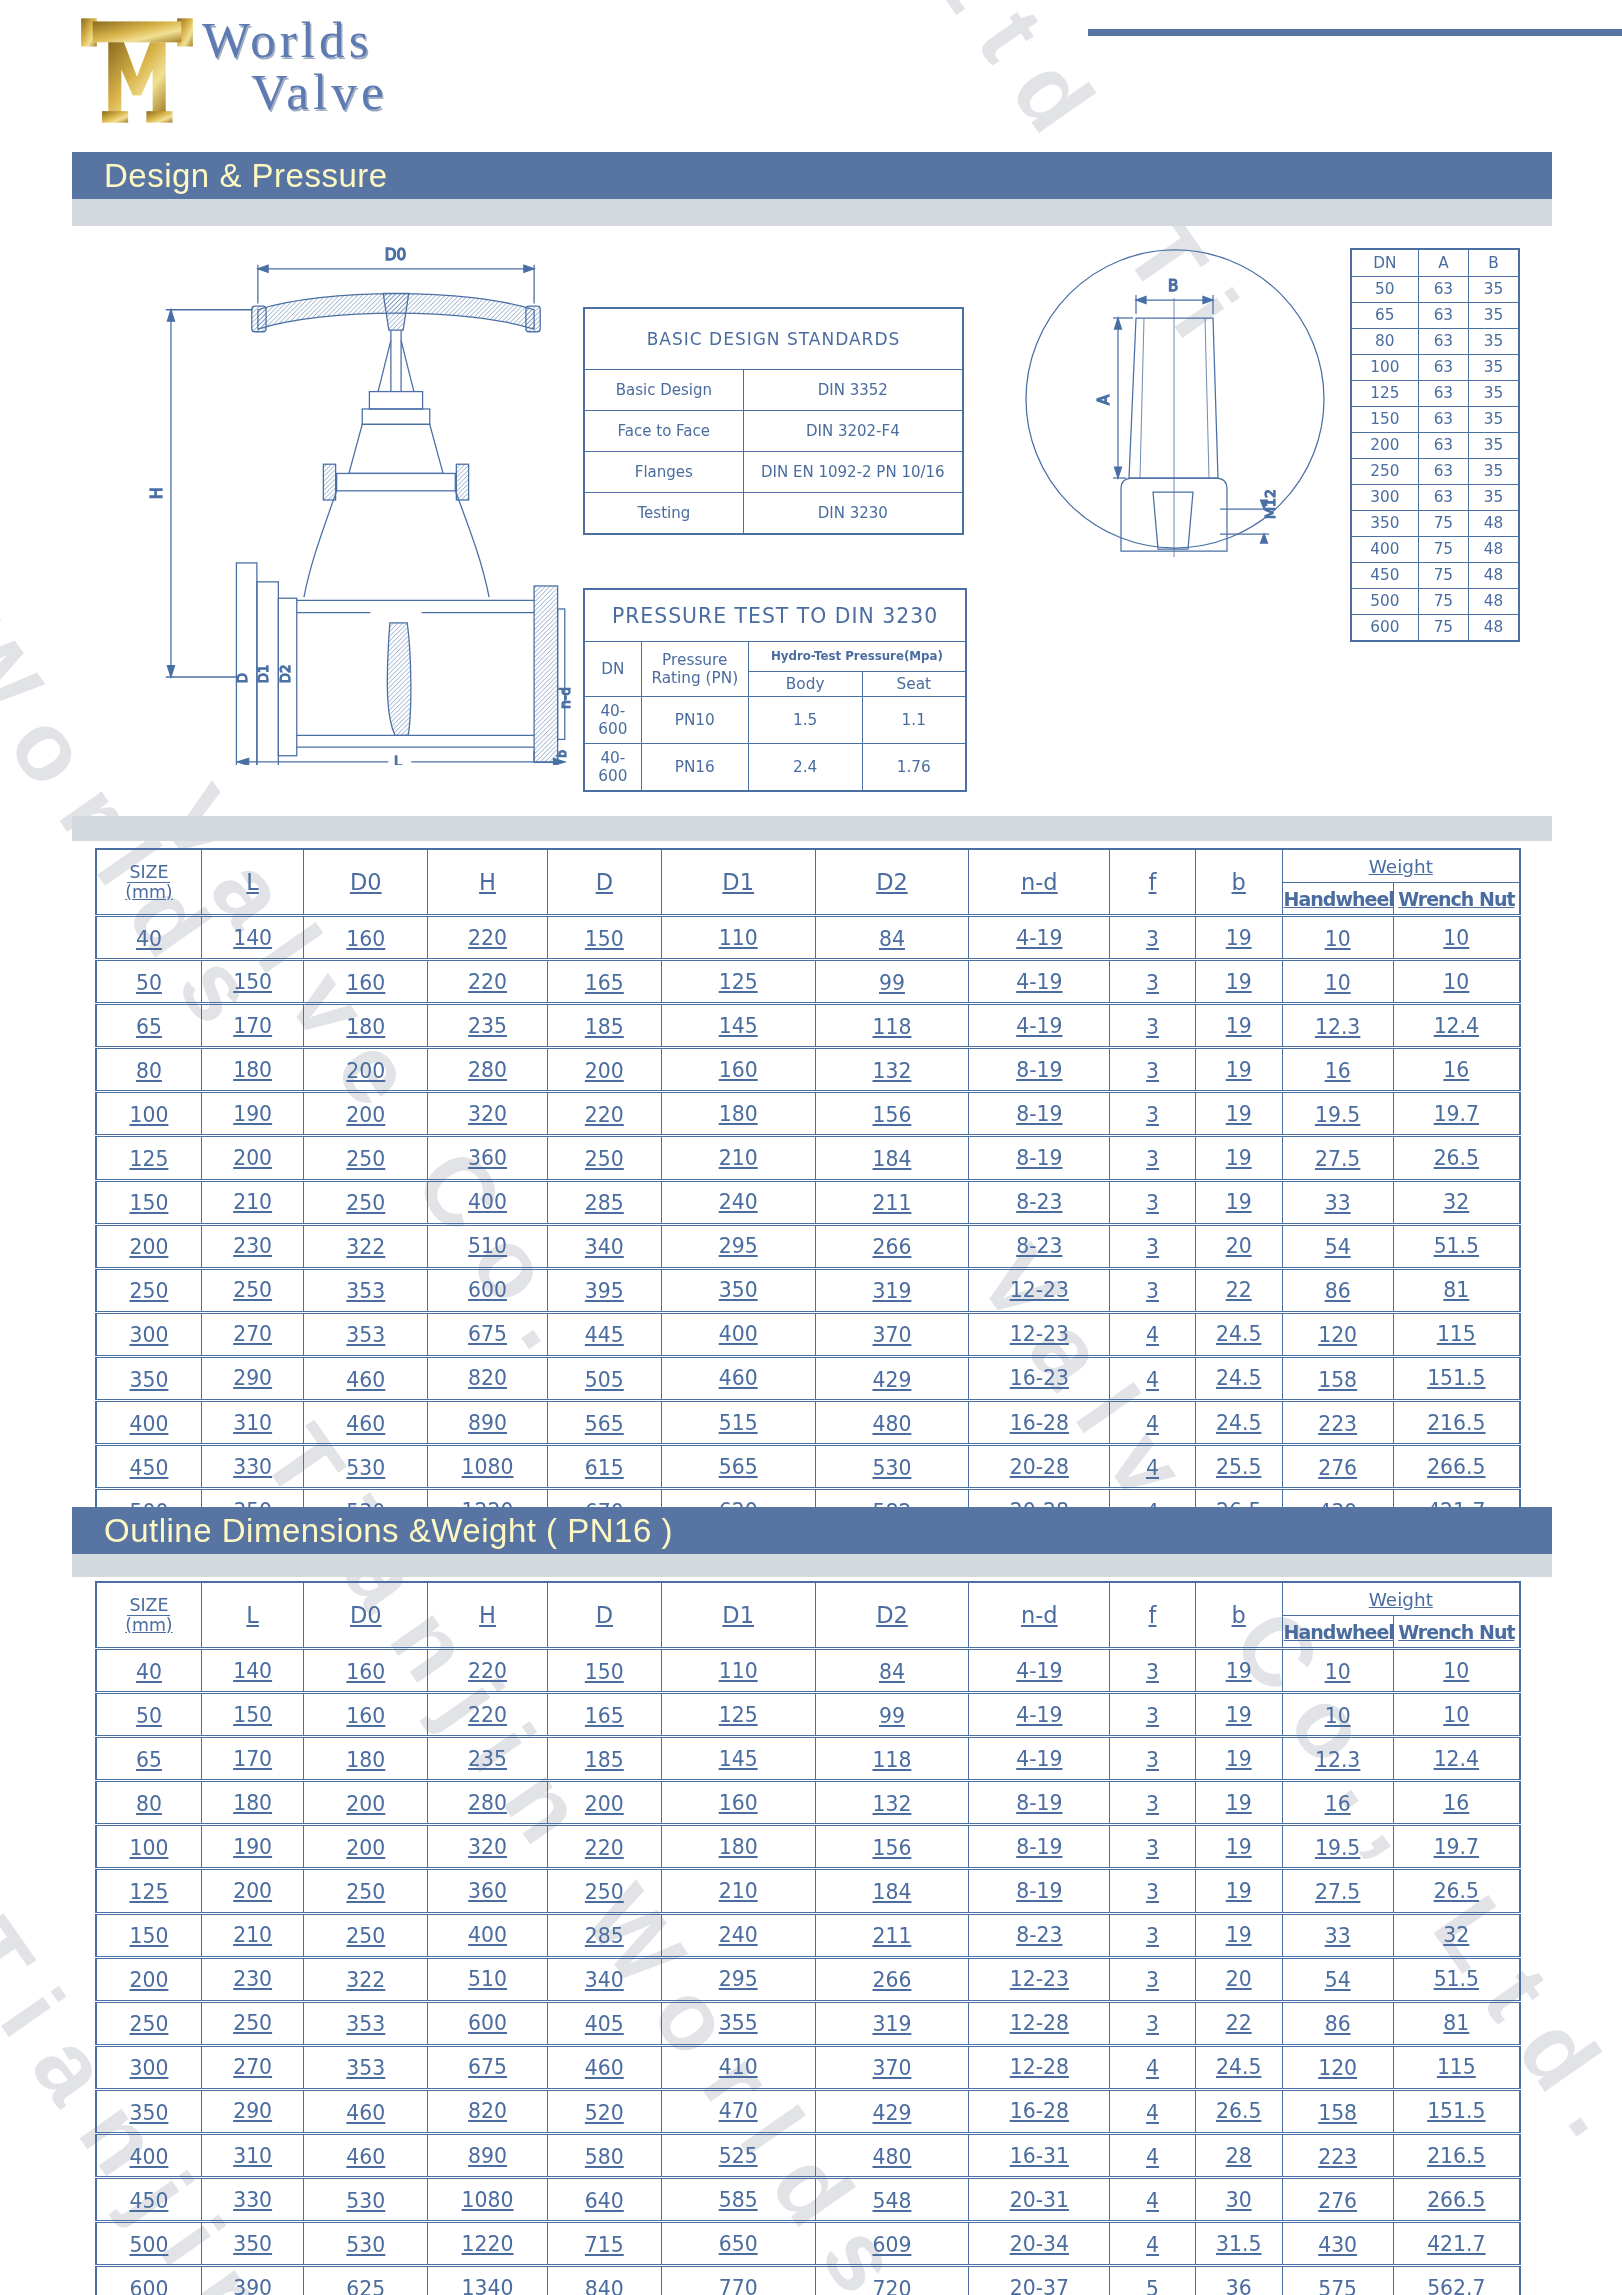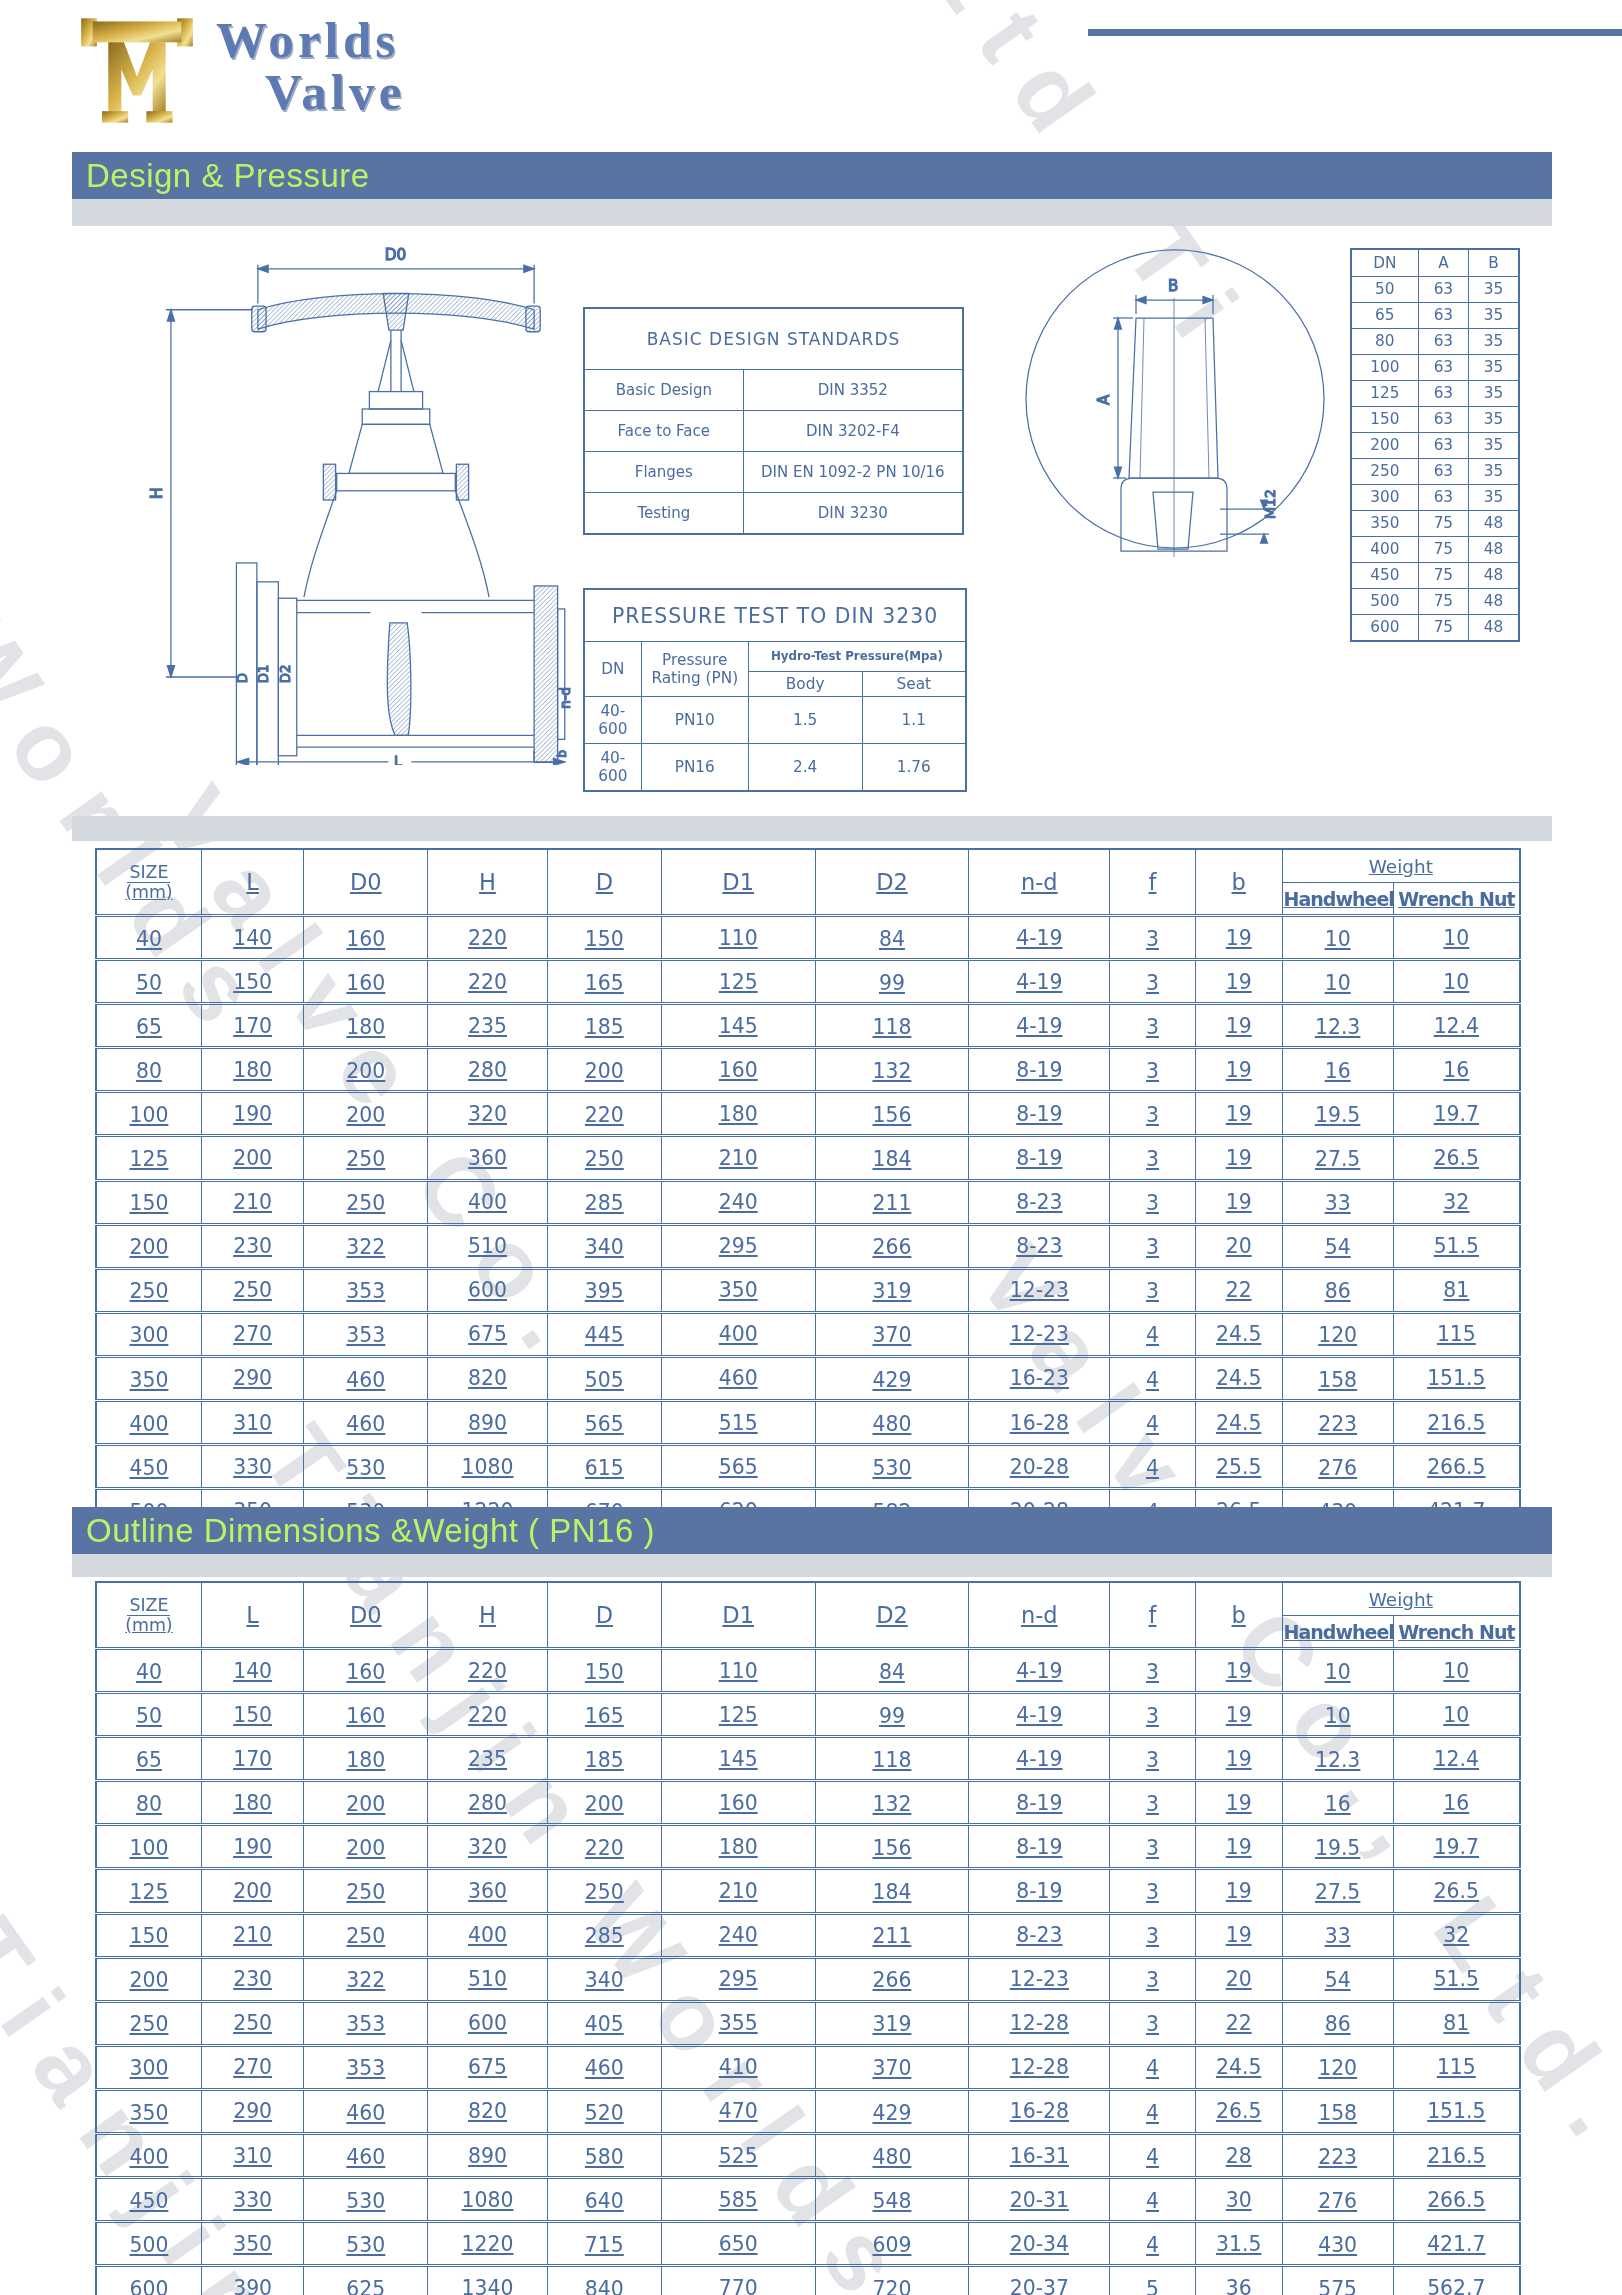--- a/index.html
+++ b/index.html
@@ -7,34 +7,34 @@
        font-family:"Liberation Sans",sans-serif;}
   .abs{position:absolute;}
   
   .wm{position:absolute;z-index:0;color:rgba(176,182,190,0.38);
       font-family:"Liberation Sans",sans-serif;font-weight:bold;
       font-size:97px;letter-spacing:28px;white-space:nowrap;
       transform:rotate(55deg);transform-origin:left top;pointer-events:none;}
   .layer{position:absolute;z-index:1;left:0;top:0;width:100%;height:100%;}
   
   .logo-mark{left:77px;top:11.2px;width:120px;height:120px;}
-  .logo-text{left:216px;top:14.3px;color:#5d7bb2;font-family:"Liberation Serif",serif;
-             font-weight:bold;line-height:1.02;letter-spacing:4.1px;
+  .logo-text{left:202px;top:14.3px;color:#5d7bb2;font-family:"Liberation Serif",serif;
+             font-weight:normal;line-height:1.02;letter-spacing:4.1px;
              text-shadow:1.5px 1.5px 0 rgba(46,74,122,.45);}
   .logo-line1{font-size:51px;}
   .logo-line2{font-size:51px;padding-left:49px;}
   .top-strip{left:1088px;top:29px;width:535px;height:7.2px;background:#5774a3;}
   .title-box{left:1088px;top:44px;width:532px;height:83px;background:#5774a3;
              display:flex;align-items:center;justify-content:center;}
   .title-box span{color:#f2f5fa;font-family:"Liberation Serif",serif;
                   font-size:50px;letter-spacing:1.5px;}
   
   .bar{left:72px;width:1480px;height:47px;background:#5774a3;display:flex;
        align-items:center;}
-  .bar span{color:#bef264;font-size:33px;padding-left:14px;letter-spacing:0.5px;}
+  .bar span{color:#fef9c3;font-size:33px;padding-left:32px;letter-spacing:0.5px;}
   .strip{left:72px;width:1480px;background:#d3d9de;}
   svg text{fill:#4a6c9f;font-family:"DejaVu Sans",sans-serif;}
   
   table{border-collapse:collapse;background:transparent;}
   .spec{border:2px solid #4c6fa3;color:#4a6c9f;font-family:"DejaVu Sans",sans-serif;}
   .spec td,.spec th{border:1.5px solid #4c6fa3;font-weight:normal;}
   .basic{left:583px;top:307px;width:381px;}
   .basic .t-title{height:60px;text-align:center;font-size:17px;letter-spacing:1px;}
   .basic td{height:40px;font-size:15px;padding:0 12.3px;text-align:center;}
   .ptest{left:583px;top:588px;width:384px;}

